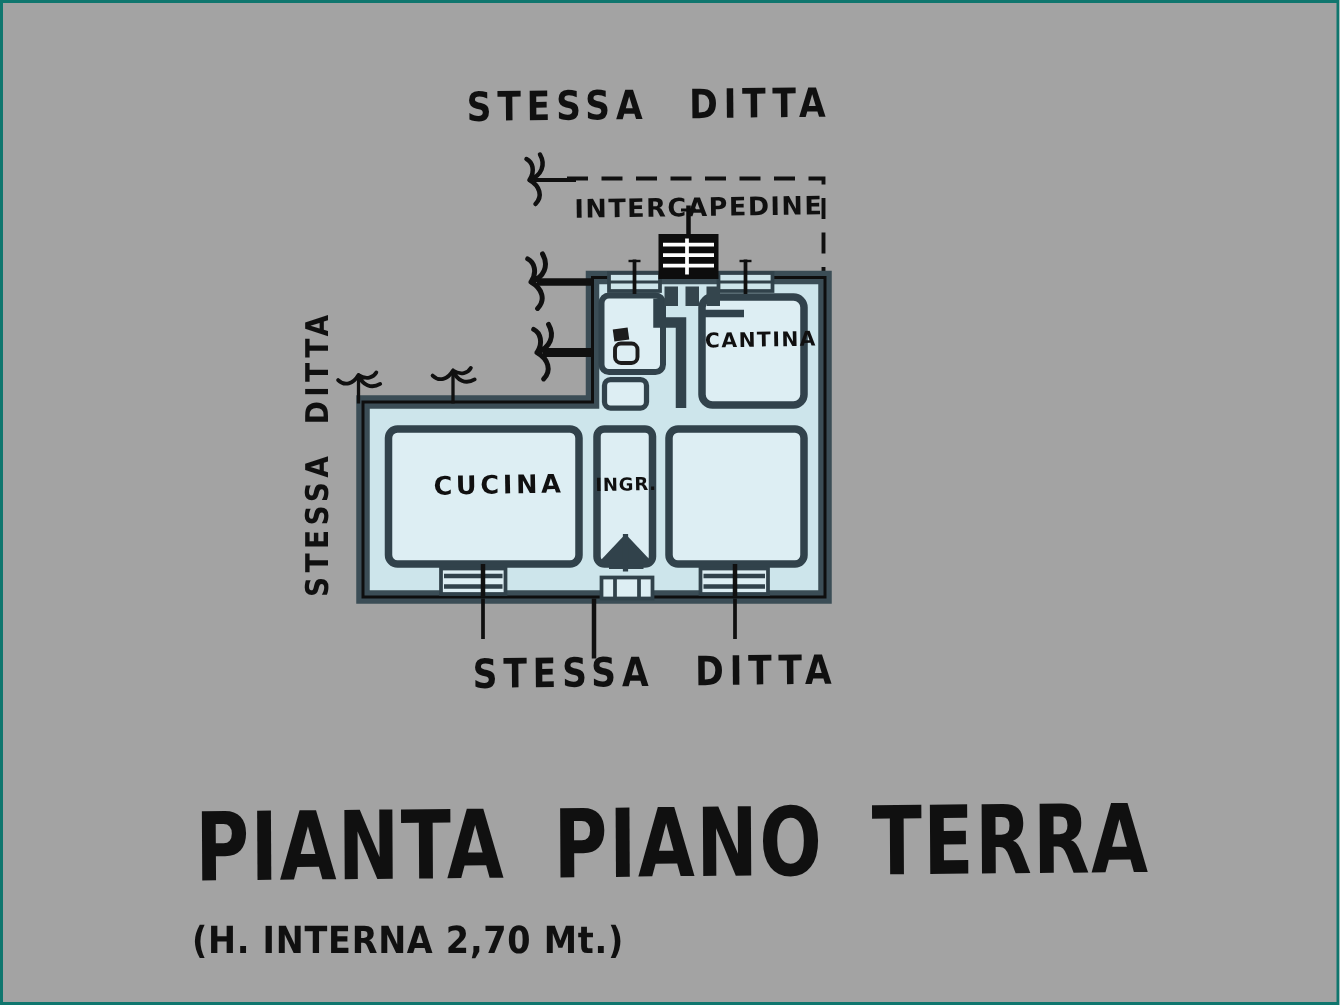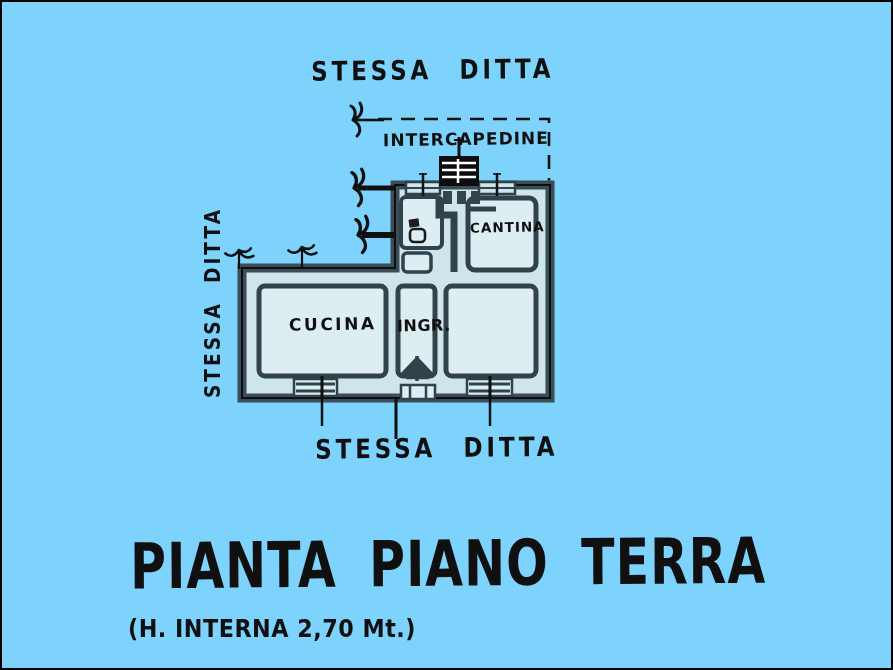--- a/index.html
+++ b/index.html
@@ -1,37 +1,37 @@
 <!DOCTYPE html>
 <html><head>
 <meta charset="utf-8">
 <style>
   html,body{margin:0;padding:0;background:#ffffff;}
   #canvas{
-    position:relative;width:893px;height:670px;background:#7dd3fc;
-    box-sizing:border-box;border:2px solid #000000;overflow:hidden;
+    position:relative;width:893px;height:670px;background:#a3a3a3;
+    box-sizing:border-box;border:2px solid #0f766e;overflow:hidden;
     font-family:"DejaVu Sans", sans-serif;color:#101010;
   }
   #plan-svg{position:absolute;left:0;top:0;z-index:0;}
   .hand{
     position:absolute;z-index:2;white-space:nowrap;color:#101010;
     font-family:"DejaVu Sans", sans-serif;font-weight:600;
   }
   .note{font-size:24px;letter-spacing:4px;word-spacing:16px;transform:scale(0.96,1.12) rotate(-0.6deg);transform-origin:0 0;}
   .note-top{left:309px;top:54px;}
   .note-bottom{left:313px;top:432px;}
   .note-left{
     left:198px;top:396px;font-size:19px;letter-spacing:3px;word-spacing:9px;
     transform:rotate(-90deg) scale(0.98,1.1);transform-origin:0 0;
   }
   .cavity-label{left:381px;top:127px;font-size:17px;letter-spacing:1px;transform:rotate(-0.8deg);}
   .room-label{font-weight:700;transform:rotate(-1deg);}
   .lbl-cantina{left:468px;top:217px;font-size:13.5px;letter-spacing:1px;}
   .lbl-cucina{left:287px;top:312px;font-size:17px;letter-spacing:2.5px;}
-  .lbl-ingr{left:395px;top:314px;font-size:16px;letter-spacing:0.5px;}
+  .lbl-ingr{left:395px;top:314px;font-size:12px;letter-spacing:0.5px;}
   .title{
     left:128px;top:527px;font-size:48px;font-weight:600;letter-spacing:1px;word-spacing:14px;
     transform:scale(1.02,1.32) rotate(-0.4deg);transform-origin:0 0;
   }
   .subtitle{left:126px;top:612px;font-size:23px;font-weight:600;letter-spacing:0.5px;transform:scale(0.97,1.08);transform-origin:0 0;}
 </style>
 </head>
 <body>
 
 <div id="canvas">

